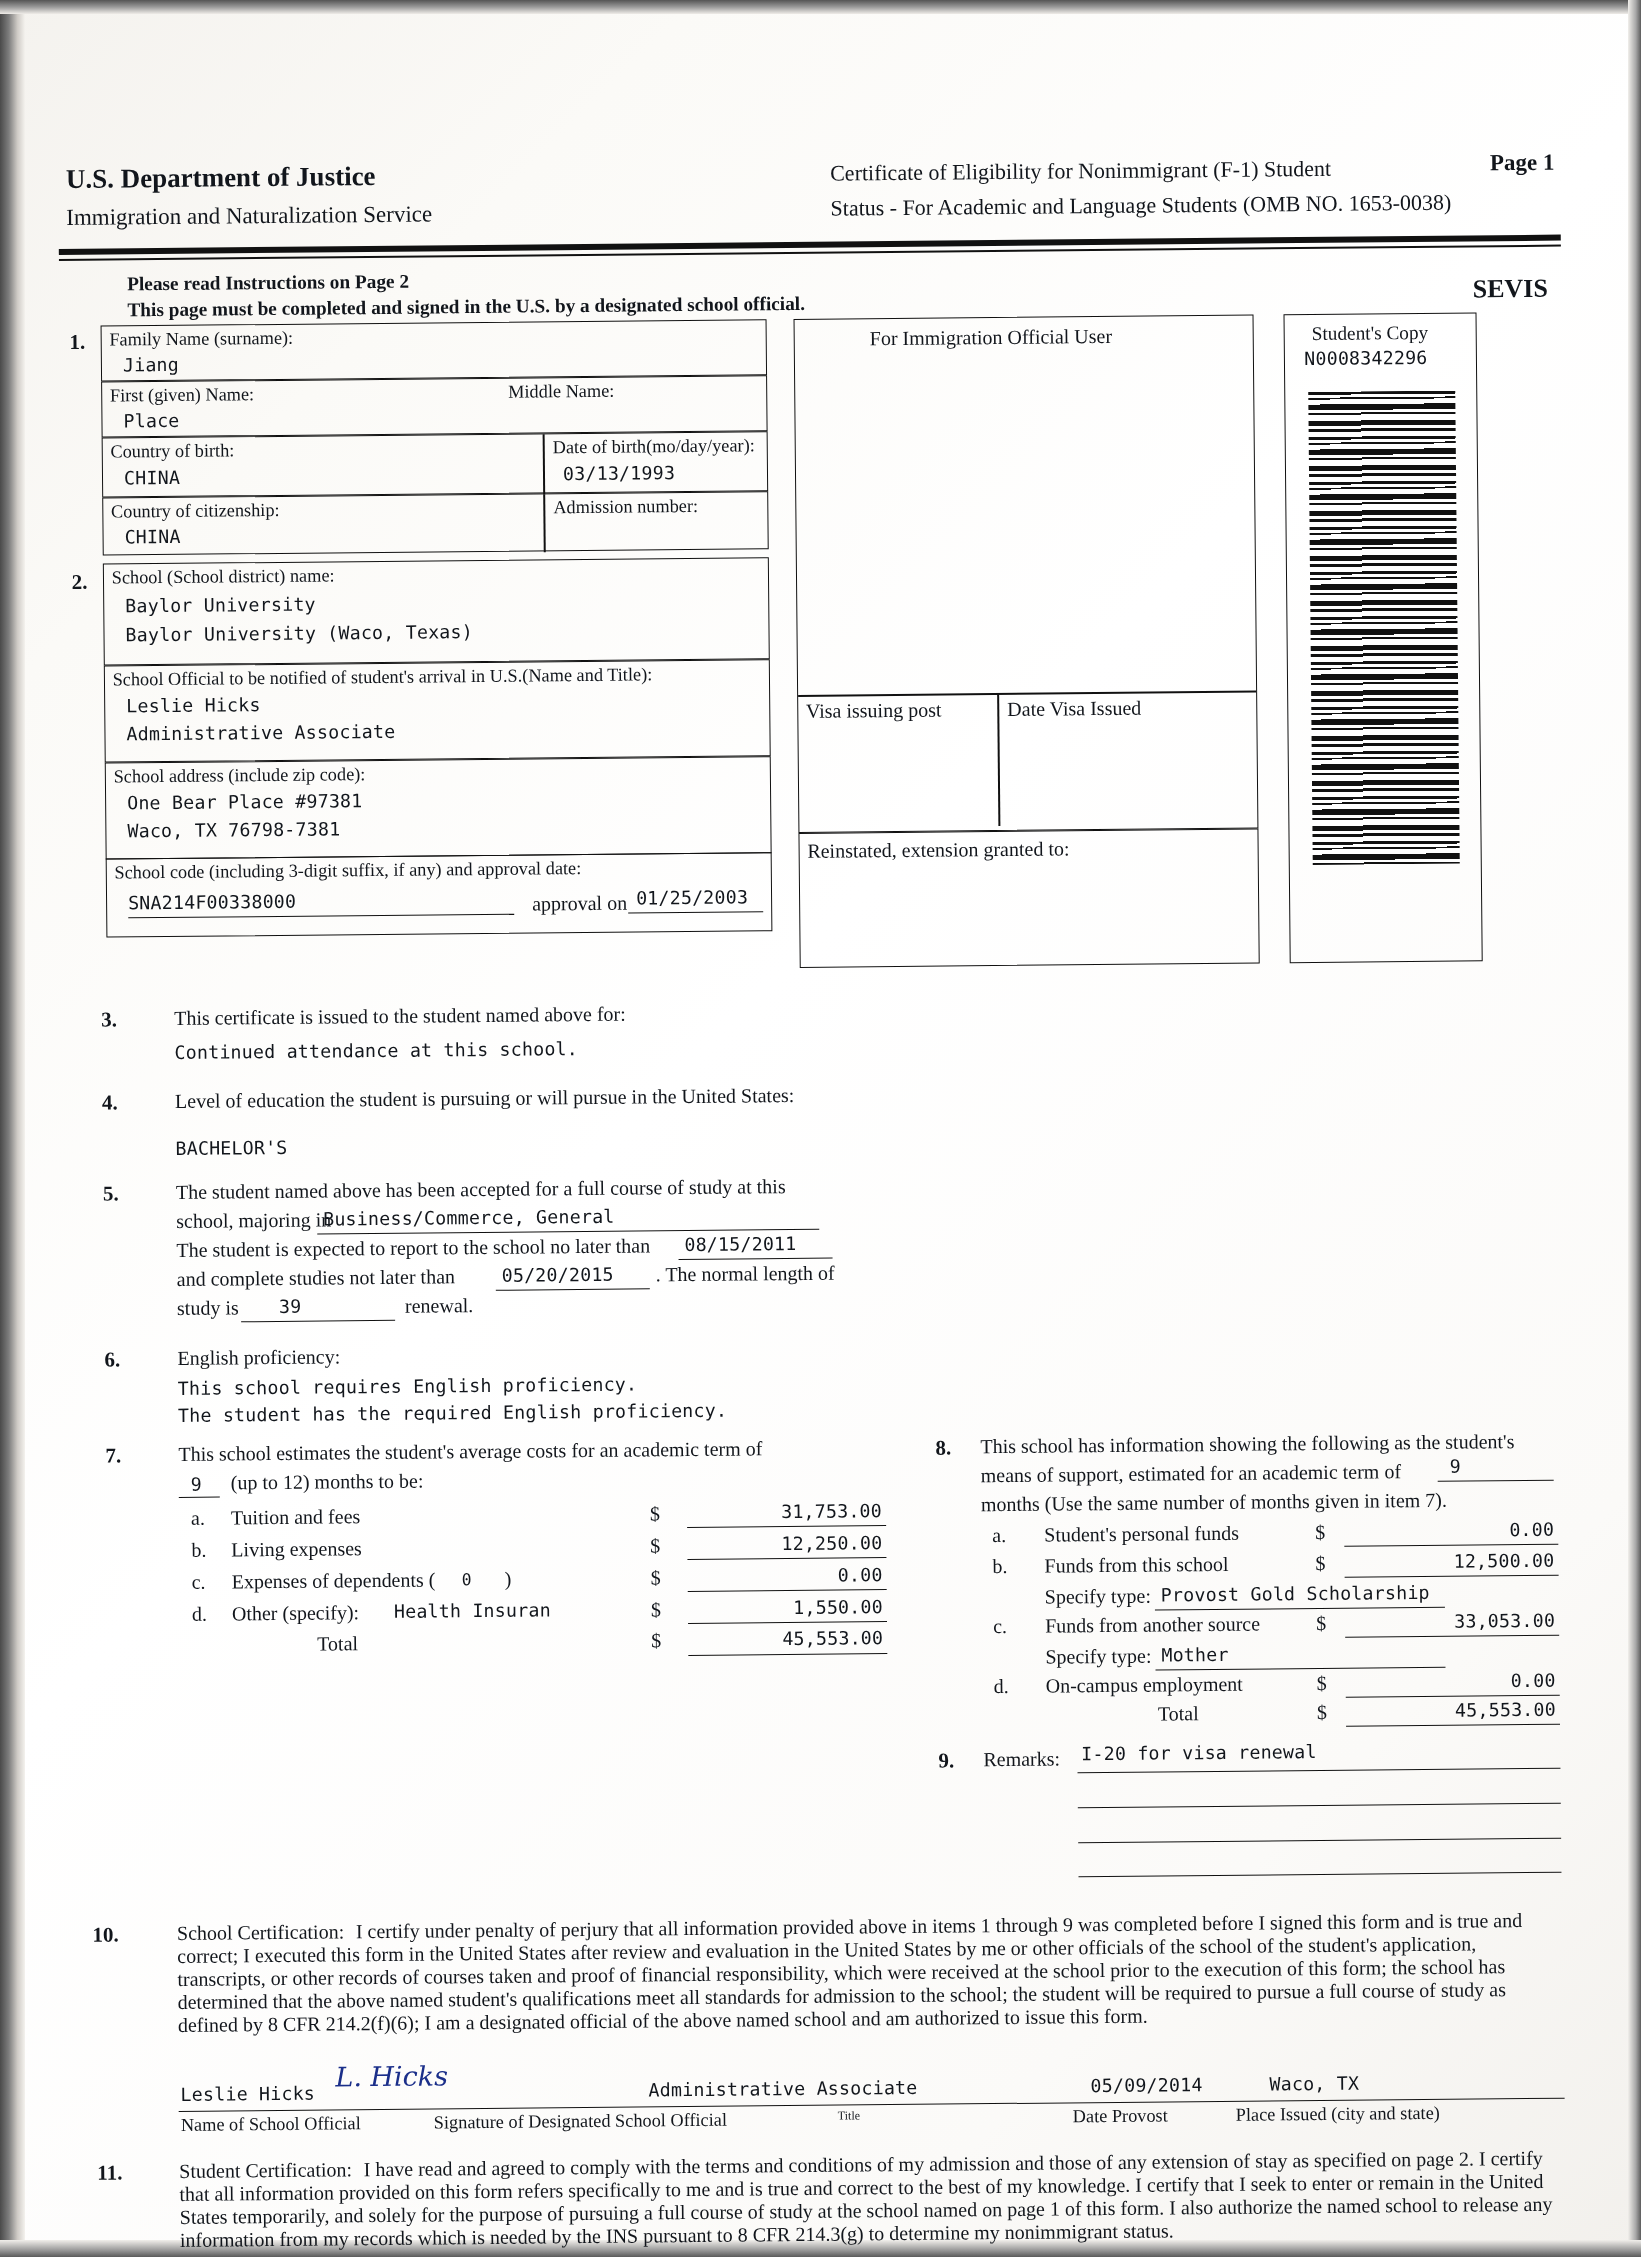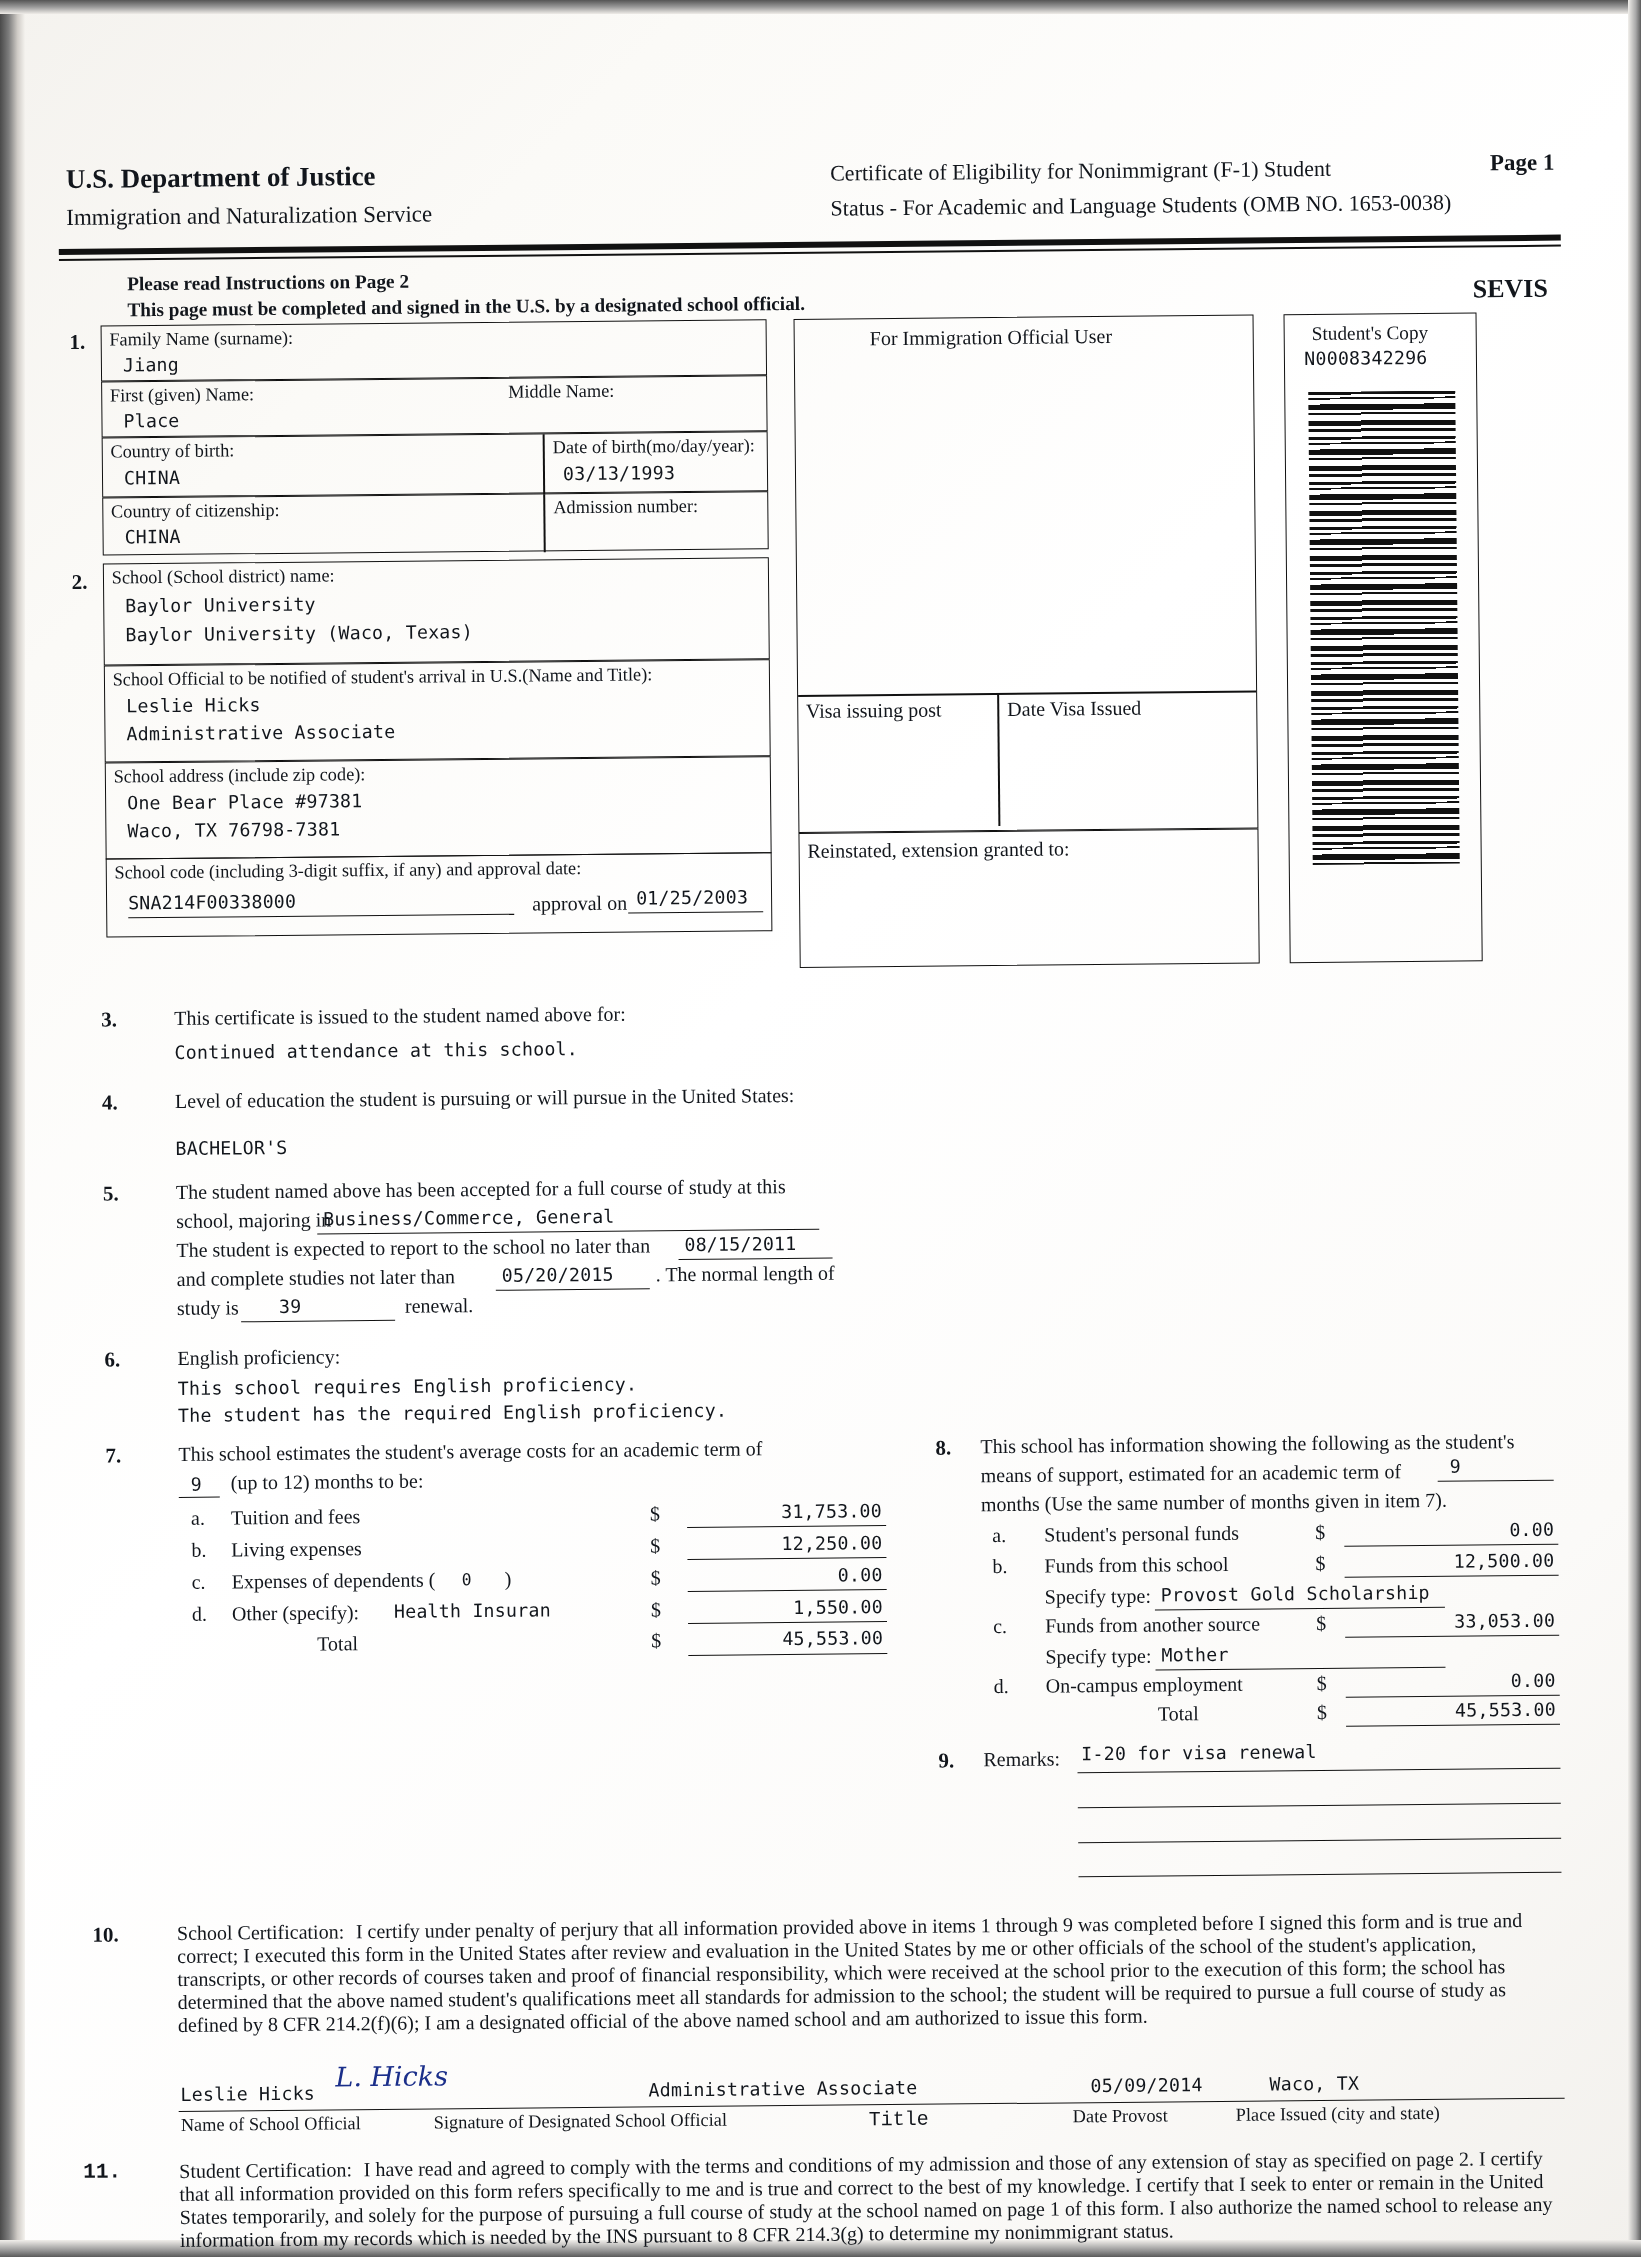--- a/index.html
+++ b/index.html
@@ -380,25 +380,25 @@
     </div>
 
     <div class="val" style="position:absolute; left:104px; top:1921px;">Leslie Hicks</div>
     <div class="sig" style="position:absolute; left:259px; top:1900px; font-size:27px;">L. Hicks</div>
     <div class="val" style="position:absolute; left:572px; top:1921px;">Administrative Associate</div>
     <div class="val" style="position:absolute; left:1014px; top:1921px;">05/09/2014</div>
     <div class="val" style="position:absolute; left:1193px; top:1921px;">Waco, TX</div>
     <div class="line" style="left:102px; top:1948px; width:1386px;"></div>
     <div class="ser" style="position:absolute; left:104px; top:1952px; font-size:18.3px;">Name of School Official</div>
     <div class="ser" style="position:absolute; left:357px; top:1952px; font-size:18.3px;">Signature of Designated School Official</div>
-    <div class="ser" style="position:absolute; left:792px; top:1952px; font-size:20px;font-family:Liberation Mono, monospace;">Title</div>
+    <div class="ser" style="position:absolute; left:761px; top:1952px; font-size:12px;">Title</div>
     <div class="ser" style="position:absolute; left:996px; top:1952px; font-size:18.3px;">Date Provost</div>
     <div class="ser" style="position:absolute; left:1159px; top:1952px; font-size:18.3px;">Place Issued (city and state)</div>
 
-    <div class="num" style="left:6px; top:1997px;font-family:Liberation Mono, monospace;">11.</div>
+    <div class="num" style="left:20px; top:1997px;">11.</div>
     <div style="position:absolute; left:102px; top:1997px; width:1386px;">
       <span class="ser">Student Certification:</span>
       <span class="ser" style="margin-left:7.7px;">I have read and agreed to comply with the terms and conditions of my admission and those of any extension of stay as specified on page 2.  I certify that all information provided on this form refers specifically to me and is true and correct to the best of my knowledge.  I certify that I seek to enter or remain in the United States temporarily, and solely for the purpose of pursuing a full course of study at the school named on page 1 of this form.  I also authorize the named school to release any information from my records which is needed by the INS pursuant to 8 CFR 214.3(g) to determine my nonimmigrant status.</span>
     </div>
 
   </div>
 </div>
 
 
 </body></html>

